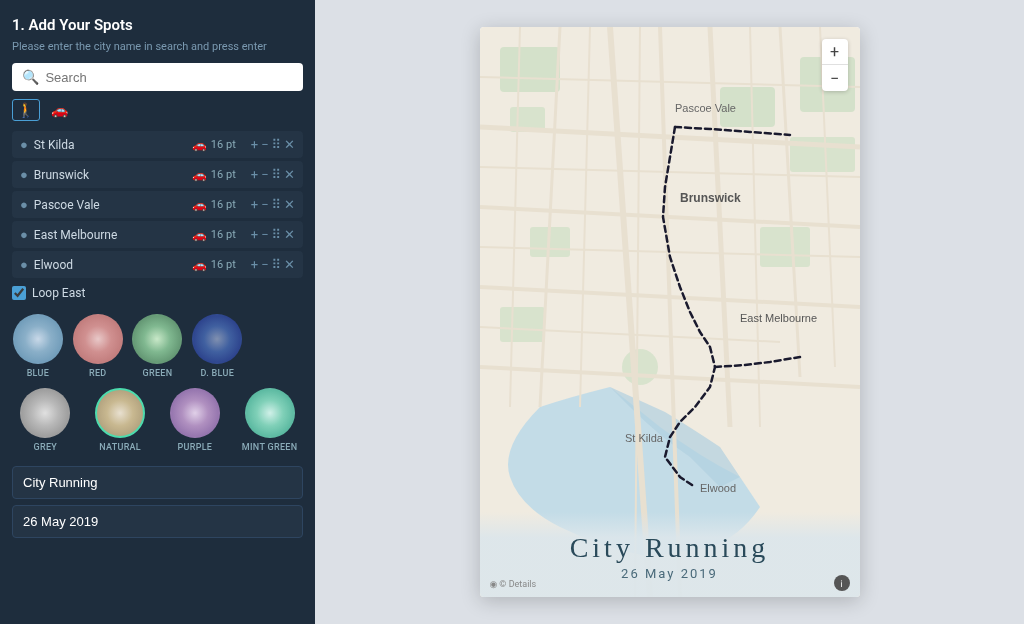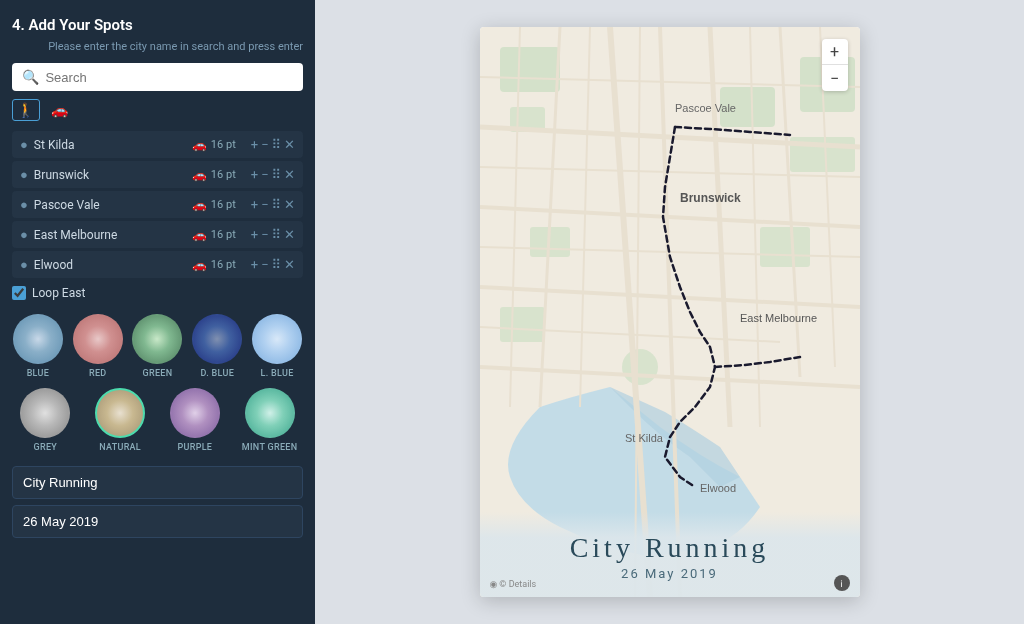--- a/index.html
+++ b/index.html
@@ -29,21 +29,20 @@
       font-size: 15px;
       font-weight: 600;
       color: #ffffff;
       margin-bottom: 6px;
     }
 
     .subtitle {
       font-size: 11px;
       color: #7a99b0;
       margin-bottom: 10px;
-      text-align: right;
     }
 
     
     .search-box {
       display: flex;
       align-items: center;
       background: #fff;
       border-radius: 4px;
       padding: 6px 10px;
       margin-bottom: 8px;
@@ -307,21 +306,21 @@
       user-select: none;
     }
     .zoom-btn:last-child { border-bottom: none; }
   </style>
 </head>
 <body>
 
 <div class="left-panel">
 
   <div>
-    <div class="section-title">4. Add Your Spots</div>
+    <div class="section-title">1. Add Your Spots</div>
     <div class="subtitle">Please enter the city name in search and press enter</div>
 
     <div class="search-box">
       <div class="search-icon-wrap">🔍</div>
       <input class="search-input" type="text" placeholder="Search" style="">
     </div>
 
     <div class="transport-icons">
       <div class="transport-icon active">🚶</div>
       <div class="transport-icon">🚗</div>
@@ -407,24 +406,20 @@
         <div class="style-label">RED</div>
       </div>
         <div class="style-item">
         <div class="style-circle map-green "></div>
         <div class="style-label">GREEN</div>
       </div>
         <div class="style-item">
         <div class="style-circle map-dblue "></div>
         <div class="style-label">D. BLUE</div>
       </div>
-        <div class="style-item">
-        <div class="style-circle map-lblue "></div>
-        <div class="style-label">L. BLUE</div>
-      </div>
       </div>
     <div class="style-grid-row2" id="style-row2">
         <div class="style-item">
         <div class="style-circle map-grey "></div>
         <div class="style-label">GREY</div>
       </div>
         <div class="style-item">
         <div class="style-circle map-natural selected"></div>
         <div class="style-label">NATURAL</div>
       </div>

